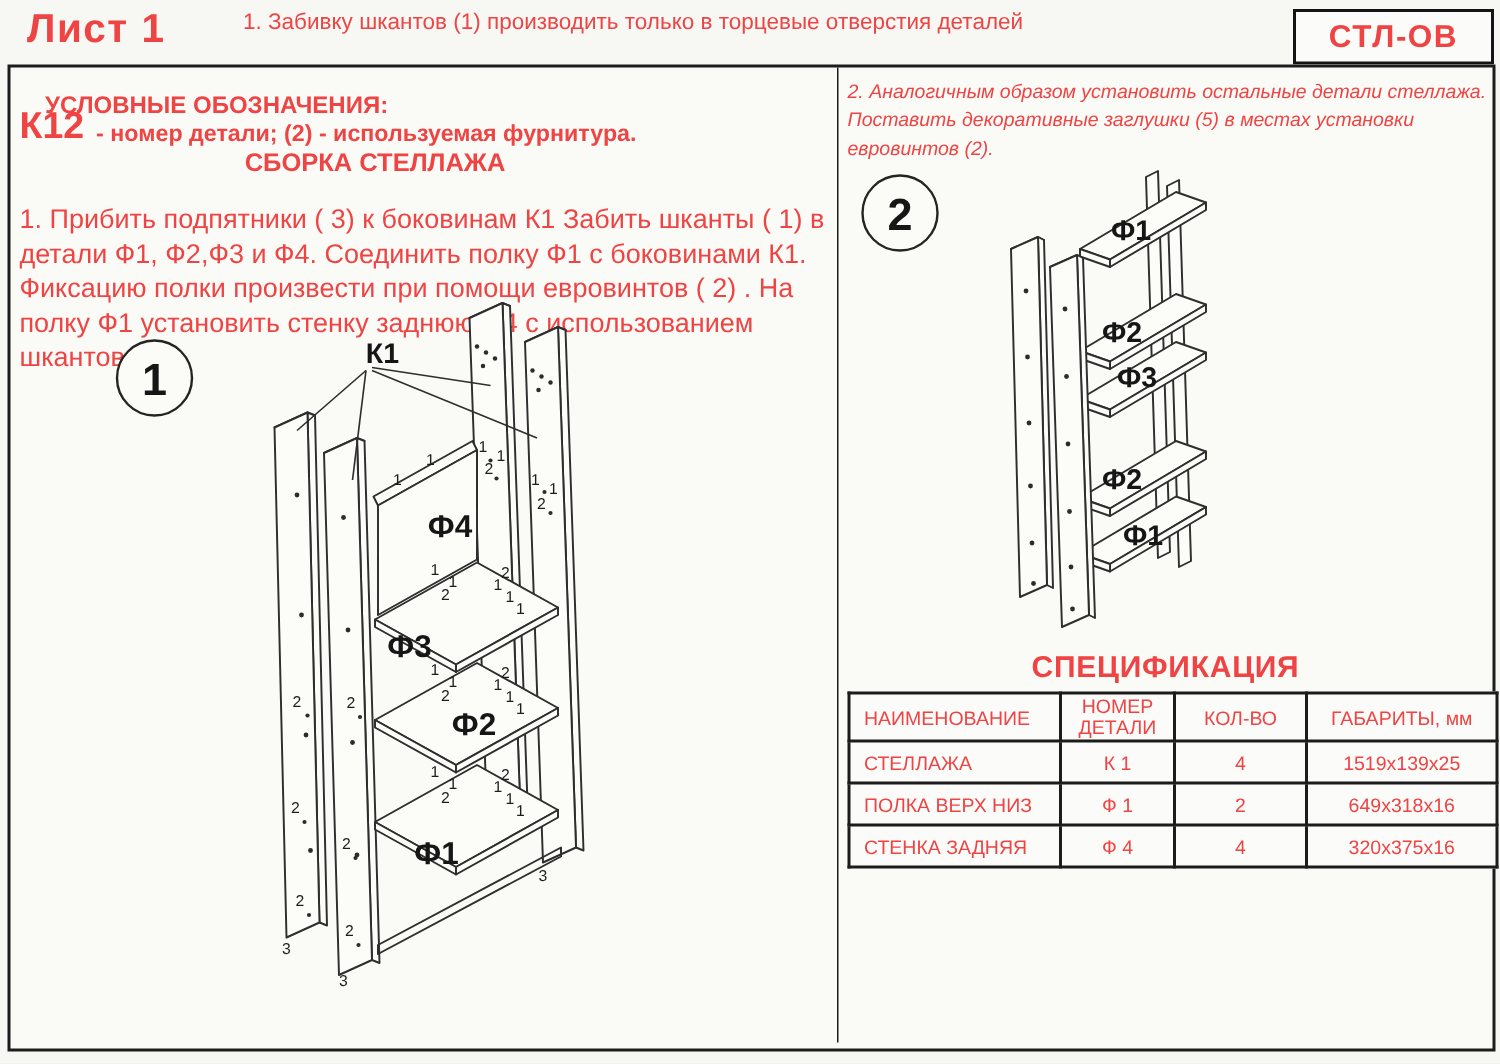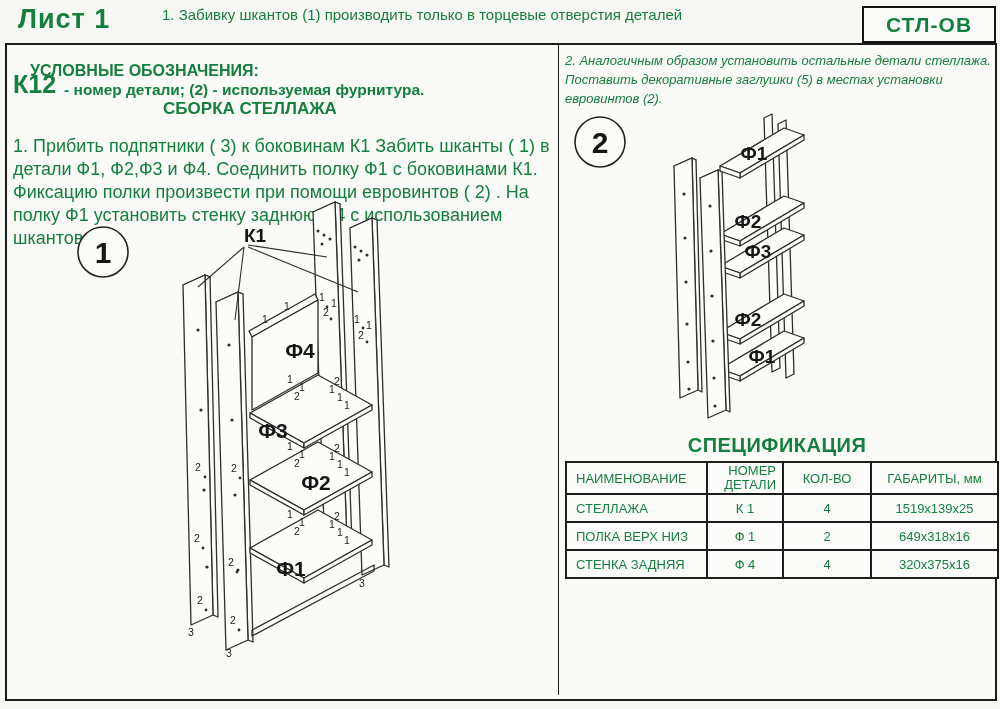--- a/index.html
+++ b/index.html
@@ -1,19 +1,19 @@
 <!DOCTYPE html>
 <html><head>
 <meta charset="utf-8">
 <style>
   html,body{margin:0;padding:0;background:#e9e9e6;}
   .sheet{
     position:relative;width:1000px;height:709px;
     background:#f7f7f4;overflow:hidden;
-    font-family:"Liberation Sans",sans-serif;color:#15803d;
+    font-family:"Liberation Sans",sans-serif;color:#ef4444;
   }
   .abs{position:absolute;}
   .sheet-title{left:18px;top:4px;font-size:27px;font-weight:bold;letter-spacing:1px;}
   .note{left:162px;width:600px;font-size:15px;}
   .note1{top:6px;} .note2{top:24px;}
   .doc-code-box{
     left:862px;top:6px;width:130px;height:33px;border:2.5px solid #141414;
     display:flex;align-items:center;justify-content:center;
     font-size:21px;font-weight:bold;letter-spacing:1px;background:#fbfbf9;
   }
@@ -30,21 +30,21 @@
   table.spec{
     position:absolute;left:565px;top:461px;border-collapse:collapse;table-layout:fixed;
     font-size:13px;background:#fbfbf9;
   }
   table.spec td{border:2px solid #1c1c1c;padding:0 6px;height:26px;text-align:center;}
   table.spec tr.head td{height:30px;font-size:13px;}
   table.spec td.c0{width:124px;text-align:left;padding-left:9px;}
   table.spec td.c1{width:62px;}
   table.spec td.c2{width:74px;}
   table.spec td.c3{width:113px;}
-  table.spec td.h1{text-align:right;line-height:1.1;}
+  table.spec td.h1{text-align:center;line-height:1.1;}
   
   svg .board,svg .shelf,svg .panel{fill:#fcfcf9;stroke:#2e2e2e;stroke-width:1.3;stroke-linejoin:round;}
   svg .edge{fill:none;stroke:#2e2e2e;stroke-width:1.3;stroke-linejoin:round;}
   svg .callout{stroke:#2e2e2e;stroke-width:1.1;fill:none;}
   svg .stepcircle{fill:#fbfbf8;stroke:#242424;stroke-width:1.6;}
   svg .stepnum{font-size:30px;font-weight:bold;fill:#161616;text-anchor:middle;}
   svg .plabel{font-size:21px;font-weight:bold;fill:#161616;text-anchor:middle;}
   svg .plabel2{font-size:19px;font-weight:bold;fill:#161616;text-anchor:middle;}
   svg .k1label{font-size:19px;font-weight:bold;fill:#161616;text-anchor:middle;}
   svg .mark{font-size:10.5px;fill:#1c1c1c;text-anchor:middle;}

